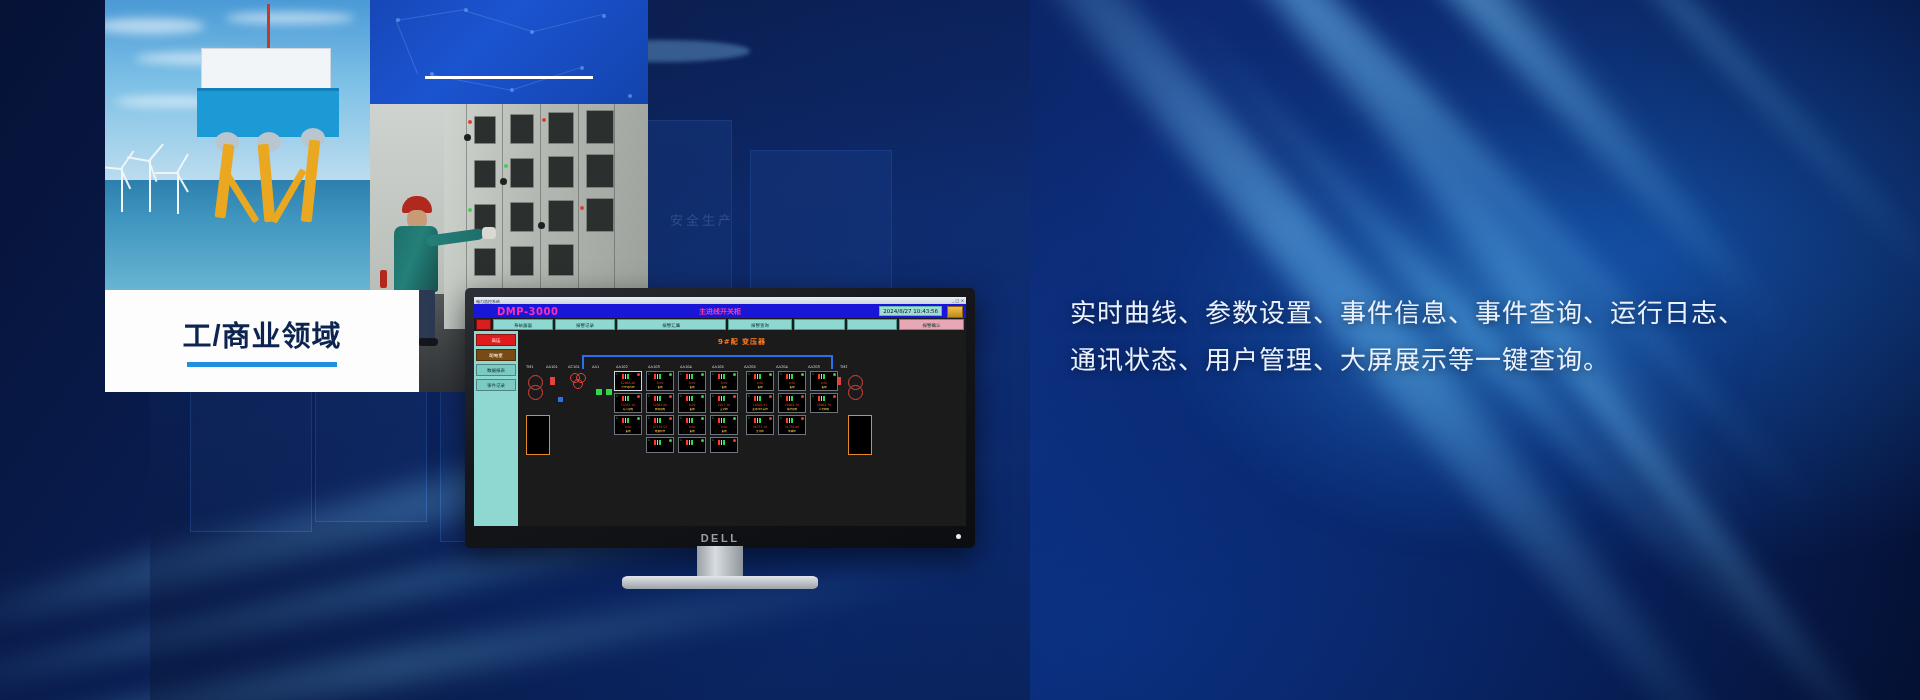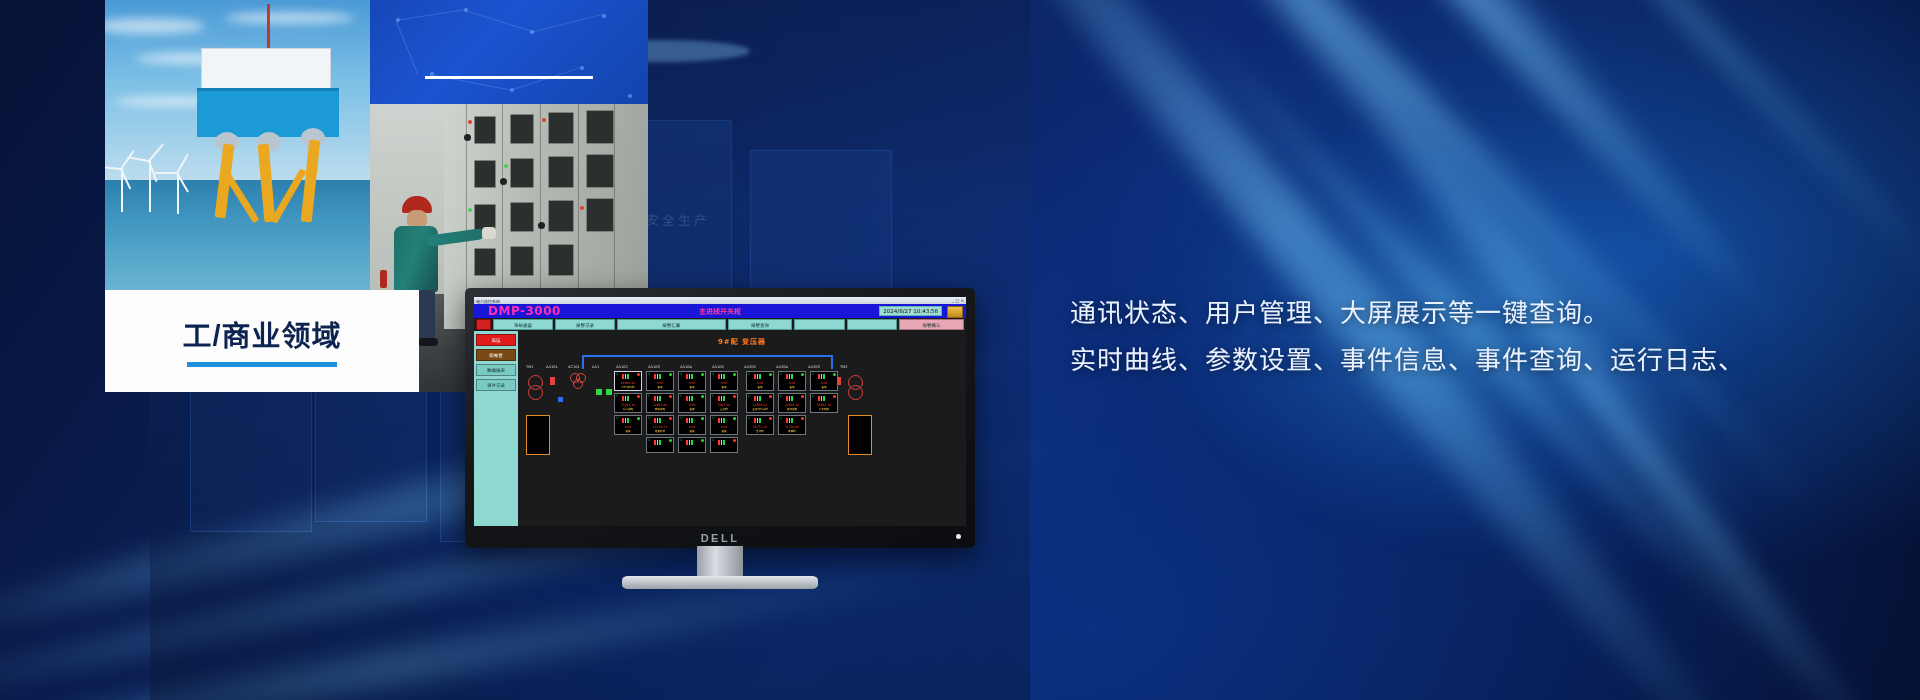--- a/index.html
+++ b/index.html
@@ -149,21 +149,21 @@
   .mon-base{position:absolute;left:50%;transform:translateX(-50%);top:288px;width:196px;height:13px;border-radius:6px/4px;
             background:linear-gradient(180deg,#e2e6ea,#9ba2a8);}
 
   
   .scada{position:absolute;inset:9px 9px 22px 9px;background:#1b1b1b;overflow:hidden;
          font-family:"DejaVu Sans","Liberation Sans",sans-serif;}
   .sc-winbar{height:7px;background:linear-gradient(180deg,#e9eef5,#cfd6e0);
              display:flex;align-items:center;justify-content:space-between;padding:0 2px;}
   .sc-winbar b{font-size:4px;color:#2b3a55;font-weight:400;}
   .sc-titlebar{height:14px;background:#1a16d8;display:flex;align-items:center;position:relative;}
-  .sc-logo{color:#ff2fb0;font-size:12px;font-weight:700;letter-spacing:.5px;padding-left:14px;}
+  .sc-logo{color:#ff2fb0;font-size:10px;font-weight:700;letter-spacing:.5px;padding-left:23px;}
   .sc-title{position:absolute;left:0;right:0;text-align:center;color:#ff3ea0;font-size:7px;font-weight:700;}
   .sc-clock{position:absolute;right:24px;top:2px;background:#9fdcd6;color:#111;font-size:5.5px;
             padding:1px 3px;border:1px solid #5fb7b0;}
   .sc-winicon{position:absolute;right:3px;top:2px;width:14px;height:10px;
               background:linear-gradient(180deg,#f0c24a,#c08a1d);border:1px solid #8a6414;}
   .sc-menubar{height:11px;background:#1b1b1b;display:flex;gap:2px;padding:1px 2px;align-items:stretch;}
   .sc-mbtn{background:#8fd8d2;border:1px solid #4e9b96;color:#0e2f2d;font-size:4.5px;
            display:flex;align-items:center;justify-content:center;}
   .sc-mbtn.red{background:#d61f1f;border-color:#7e0f0f;width:13px;flex:none;}
   .sc-mbtn.pink{background:#e8a7b4;border-color:#a9707c;}
@@ -238,21 +238,21 @@
   <div class="bg-plant">
     <div class="room"></div>
     <div class="cab" style="left:40px;top:150px;width:120px;height:380px;"></div>
     <div class="cab" style="left:165px;top:160px;width:110px;height:360px;"></div>
     <div class="cab" style="left:290px;top:140px;width:130px;height:400px;"></div>
     <div class="cab" style="left:430px;top:120px;width:150px;height:420px;"></div>
     <div class="cab" style="left:600px;top:150px;width:140px;height:390px;"></div>
     <div class="lamp" style="left:120px;top:70px;width:140px;height:26px;"></div>
     <div class="lamp" style="left:420px;top:40px;width:180px;height:22px;"></div>
     <div class="sign" style="left:330px;top:60px;">电力安全生产</div>
-    <div class="sign" style="left:496px;top:210px;">安全生产</div>
+    <div class="sign" style="left:520px;top:210px;">安全生产</div>
   </div>
   <div class="bg-worker"></div>
 
   <div class="collage">
 
     <div class="card card-offshore">
       <div class="sky"></div>
       <div class="sea"></div>
       <div class="cloud" style="left:-10px;top:18px;width:110px;height:16px;"></div>
       <div class="cloud" style="left:30px;top:52px;width:150px;height:13px;"></div>
@@ -689,18 +689,18 @@
     </div>
     <div class="mon-neck"></div>
     <div class="mon-base"></div>
   </div>
 
   <div class="right-pane">
 
 
 
     <div class="desc">
+      <p>实时曲线、参数设置、事件信息、事件查询、运行日志、</p>
       <p>通讯状态、用户管理、大屏展示等一键查询。</p>
-      <p>实时曲线、参数设置、事件信息、事件查询、运行日志、</p>
     </div>
   </div>
 
 </div>
 
 </body></html>

